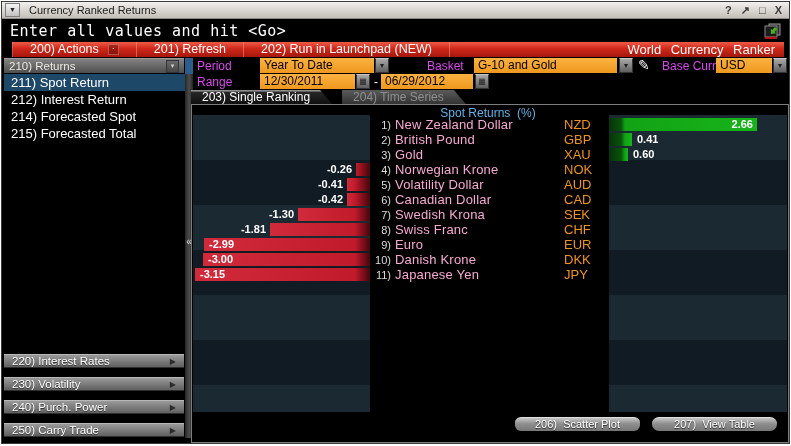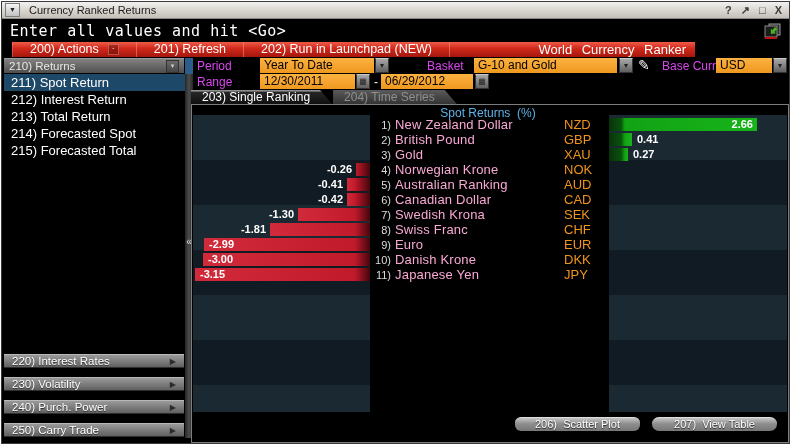--- a/index.html
+++ b/index.html
@@ -12,21 +12,21 @@
   .tb-title{margin-left:9px;font-size:11px;color:#1c1c1c;}
   .tb-controls{margin-left:auto;display:flex;gap:9px;margin-right:7px;font-size:11px;font-weight:bold;color:#3c3c3c;}
   .tb-controls span{cursor:default;}
 
   
   .cmdbar{position:absolute;left:0;top:17px;width:100%;height:23px;background:#000;display:flex;align-items:center;}
   .cmd-text{color:#fff;font-family:"DejaVu Sans Mono",monospace;font-size:15px;letter-spacing:.5px;padding-left:8px;}
   .cmd-icon{margin-left:auto;margin-right:8px;width:17px;height:16px;}
 
   
-  .menubar{position:absolute;left:10px;top:40px;width:683px;height:15px;background:linear-gradient(180deg,#ef5a47 0%,#cf281a 45%,#a4170d 100%);display:flex;align-items:center;color:#fff;}
+  .menubar{position:absolute;left:10px;top:40px;width:772px;height:15px;background:linear-gradient(180deg,#ef5a47 0%,#cf281a 45%,#a4170d 100%);display:flex;align-items:center;color:#fff;}
   .menu-item{font-size:12.5px;padding:0 17px;height:15px;line-height:15px;border-right:1px solid rgba(255,170,150,.45);display:flex;align-items:center;white-space:nowrap;cursor:default;}
   .menu-item:first-child{border-left:1px solid rgba(255,170,150,.3);}
   .dotbox{display:inline-block;width:9px;height:9px;margin-left:9px;background:rgba(60,0,0,.35);border:1px solid rgba(255,180,160,.4);font-size:9px;line-height:7px;text-align:center;color:#ffd;}
   .menu-right{margin-left:auto;font-size:13px;word-spacing:6px;padding-right:9px;white-space:nowrap;}
 
   
   .sb-header{position:absolute;left:2px;top:56px;width:180px;height:15px;background:linear-gradient(#828282,#4e4e4e);color:#e8e6df;font-size:11.5px;display:flex;align-items:center;padding:0 5px;box-sizing:border-box;border-top:1px solid #9a9a9a;}
   .sb-header .dd{margin-left:auto;width:11px;height:11px;background:linear-gradient(#6a6a6a,#454545);border:1px solid #333;font-size:7px;line-height:10px;text-align:center;color:#ccc;}
   .sb-items{position:absolute;left:2px;top:72px;width:181px;}
   .sb-item{height:17px;line-height:17px;color:#fff;font-size:13px;padding-left:7px;white-space:nowrap;cursor:default;}
@@ -44,21 +44,21 @@
   .lbl{position:absolute;color:#d946ef;font-size:12px;height:14px;line-height:14px;white-space:nowrap;}
   .fld{position:absolute;background:linear-gradient(#fcb240,#ee9820);color:#000;font-size:12px;height:15px;line-height:15px;padding:0 4px;box-sizing:border-box;white-space:nowrap;}
   .sqbtn{position:absolute;width:14px;height:15px;background:linear-gradient(#a8a8a8,#5f5f5f);border:1px solid #333;border-top-color:#c8c8c8;box-sizing:border-box;font-size:8px;line-height:13px;text-align:center;color:#1e1e1e;}
   .pencil{position:absolute;color:#fff;font-size:14px;}
   .dash{position:absolute;color:#fff;font-size:12px;}
 
   
   .tabs{position:absolute;left:189px;top:88px;height:14px;display:flex;}
   .tab{height:14px;line-height:14px;font-size:12px;padding:0 22px 0 11px;clip-path:polygon(0 0,calc(100% - 12px) 0,100% 100%,0 100%);white-space:nowrap;cursor:default;}
   .tab.active{background:linear-gradient(180deg,#8f8f8f 0,#8f8f8f 7%,#262626 16%,#0f0f0f 100%);color:#fff;}
-  .tab.inactive{background:linear-gradient(180deg,#5a5a5a,#333);color:#8f8f8f;margin-left:1px;}
+  .tab.inactive{background:linear-gradient(180deg,#5a5a5a,#333);color:#8f8f8f;margin-left:10px;}
 
   
   .panel{position:absolute;left:189px;top:102px;width:598px;height:339px;border:1px solid #7d7d7d;background:#000;box-sizing:border-box;}
   .chart-title{position:absolute;left:176px;top:1px;width:240px;text-align:center;color:#5fb2e8;font-size:12px;white-space:pre;}
   .col{position:absolute;top:10px;height:297px;background:repeating-linear-gradient(180deg,#1b2933 0px,#1b2933 45px,#101b24 45px,#101b24 90px);}
   .col.left{left:1px;width:177px;}
   .col.right{left:417px;width:178px;}
   .bar{position:absolute;height:13px;}
   .blabel{position:absolute;height:13px;line-height:13px;font-size:11px;font-weight:bold;color:#fff;white-space:nowrap;}
   .names{position:absolute;left:178px;top:0;width:239px;}
@@ -105,21 +105,20 @@
     <div class="menu-right">World Currency Ranker</div>
   </div>
 
   <div class="sb-header">
     <span>210)  Returns</span>
     <span class="dd">▾</span>
   </div>
   <div class="sb-items">
       <div class="sb-item selected">211) Spot Return</div>
       <div class="sb-item">212) Interest Return</div>
-      <div class="sb-item">213) Total Return</div>
       <div class="sb-item">214) Forecasted Spot</div>
       <div class="sb-item">215) Forecasted Total</div>
     </div>
   <div class="sb-bottom">
       <div class="sb-bar">220)  Interest Rates<span class="arr">▶</span></div>
       <div class="sb-bar">230)  Volatility<span class="arr">▶</span></div>
       <div class="sb-bar">240)  Purch. Power<span class="arr">▶</span></div>
       <div class="sb-bar">250)  Carry Trade<span class="arr">▶</span></div>
       <div class="sb-bar">260)  CDS<span class="arr">▶</span></div>
     </div>
@@ -171,21 +170,21 @@
         <div class="blabel" style="left: 15px; top: 138px;">-3.00</div>
         <div class="bar" style="right: 0px; top: 153px; width: 175px; background: linear-gradient(90deg, rgb(208, 42, 59) 0px, rgb(192, 26, 43) calc(100% - 15px), rgb(87, 8, 16) calc(100% - 2px), rgb(71, 6, 11) 100%);"></div>
         <div class="blabel" style="left: 7px; top: 153px;">-3.15</div>
       </div>
     <div class="col right">
         <div class="bar" style="left: 0px; top: 3px; width: 148px; background: linear-gradient(90deg, rgb(6, 51, 10) 0px, rgb(10, 82, 12) 12px, rgb(18, 163, 21) 16px, rgb(23, 179, 26) 100%);"></div>
         <div class="blabel" style="left: 108px; width: 36px; text-align: right; top: 3px;">2.66</div>
         <div class="bar" style="left: 0px; top: 18px; width: 23px; background: linear-gradient(90deg, rgb(6, 51, 10) 0px, rgb(10, 82, 12) 12px, rgb(18, 163, 21) 16px, rgb(23, 179, 26) 100%);"></div>
         <div class="blabel" style="left: 28px; top: 18px;">0.41</div>
         <div class="bar" style="left: 0px; top: 33px; width: 19px; background: linear-gradient(90deg, rgb(6, 51, 10) 0px, rgb(10, 82, 12) 12px, rgb(18, 163, 21) 16px, rgb(23, 179, 26) 100%);"></div>
-        <div class="blabel" style="left: 24px; top: 33px;">0.27</div>
+        <div class="blabel" style="left: 24px; top: 33px;">0.60</div>
       </div>
     <div class="names">
         <div class="crow" style="top: 12px;">
           <span class="num">1)</span>
           <span class="nm">New Zealand Dollar</span>
           <span class="cd">NZD</span>
         </div>
         <div class="crow" style="top: 27px;">
           <span class="num">2)</span>
           <span class="nm">British Pound</span>
@@ -196,21 +195,21 @@
           <span class="nm">Gold</span>
           <span class="cd">XAU</span>
         </div>
         <div class="crow" style="top: 57px;">
           <span class="num">4)</span>
           <span class="nm">Norwegian Krone</span>
           <span class="cd">NOK</span>
         </div>
         <div class="crow" style="top: 72px;">
           <span class="num">5)</span>
-          <span class="nm">Australian Ranking</span>
+          <span class="nm">Volatility Dollar</span>
           <span class="cd">AUD</span>
         </div>
         <div class="crow" style="top: 87px;">
           <span class="num">6)</span>
           <span class="nm">Canadian Dollar</span>
           <span class="cd">CAD</span>
         </div>
         <div class="crow" style="top: 102px;">
           <span class="num">7)</span>
           <span class="nm">Swedish Krona</span>

